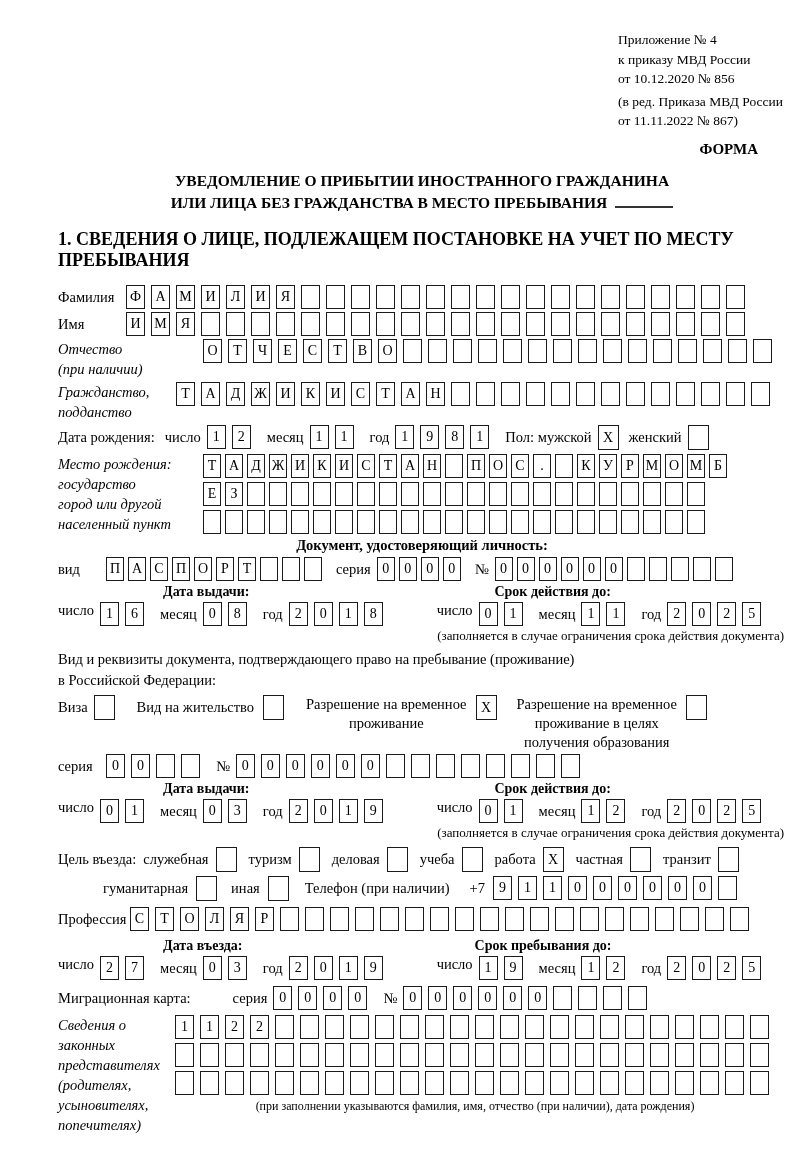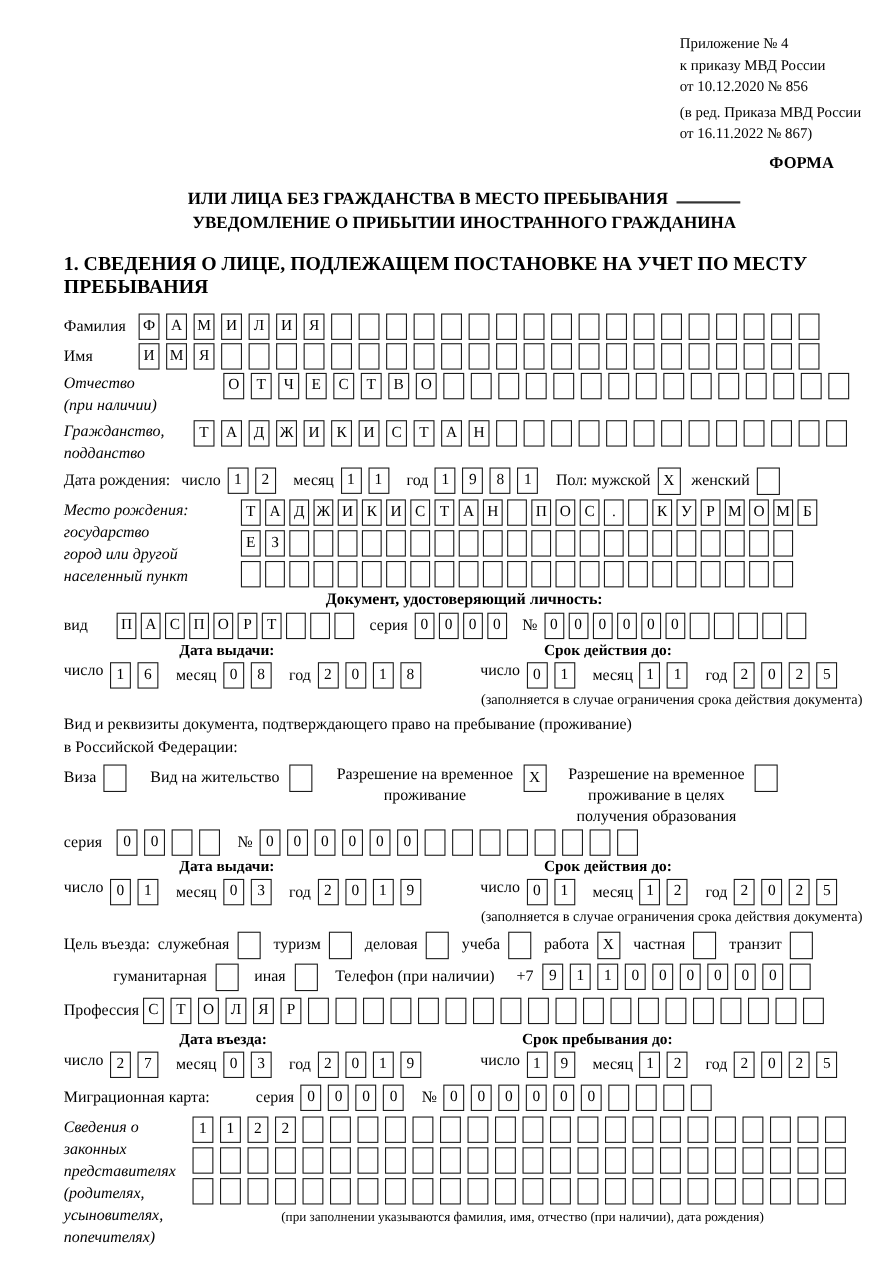--- a/index.html
+++ b/index.html
@@ -60,27 +60,27 @@
 </head>
 <body>
 
 <div class="page">
 
   <div class="appendix">
     <div>Приложение № 4</div>
     <div>к приказу МВД России</div>
     <div>от 10.12.2020 № 856</div>
     <div class="rev">(в ред. Приказа МВД России</div>
-    <div>от 16.11.2022 № 867)</div>
+    <div>от 11.11.2022 № 867)</div>
   </div>
   <div class="forma">ФОРМА</div>
 
   <div class="title">
+    <div>УВЕДОМЛЕНИЕ О ПРИБЫТИИ ИНОСТРАННОГО ГРАЖДАНИНА</div>
     <div><span>ИЛИ ЛИЦА БЕЗ ГРАЖДАНСТВА В МЕСТО ПРЕБЫВАНИЯ</span><span class="blank-line"></span></div>
-    <div>УВЕДОМЛЕНИЕ О ПРИБЫТИИ ИНОСТРАННОГО ГРАЖДАНИНА</div>
   </div>
 
   <div class="sec-heading">1. СВЕДЕНИЯ О ЛИЦЕ, ПОДЛЕЖАЩЕМ ПОСТАНОВКЕ НА УЧЕТ ПО МЕСТУ ПРЕБЫВАНИЯ</div>
 
   <div class="frow" style="margin-top:14px;">
     <span class="lbl w68">Фамилия</span>
     <span class="cells"><span class="cell">Ф</span><span class="cell">А</span><span class="cell">М</span><span class="cell">И</span><span class="cell">Л</span><span class="cell">И</span><span class="cell">Я</span><span class="cell"></span><span class="cell"></span><span class="cell"></span><span class="cell"></span><span class="cell"></span><span class="cell"></span><span class="cell"></span><span class="cell"></span><span class="cell"></span><span class="cell"></span><span class="cell"></span><span class="cell"></span><span class="cell"></span><span class="cell"></span><span class="cell"></span><span class="cell"></span><span class="cell"></span><span class="cell"></span></span>
   </div>
 
   <div class="frow">
@@ -111,21 +111,21 @@
     <span class="ml">месяц</span>
     <span class="cells"><span class="cell">1</span><span class="cell">1</span></span>
     <span class="ml">год</span>
     <span class="cells"><span class="cell">1</span><span class="cell">9</span><span class="cell">8</span><span class="cell">1</span></span>
     <span class="ml">Пол: мужской</span>
     <span class="cb">X</span>
     <span class="ml">женский</span>
     <span class="cb"></span>
   </div>
 
-  <div class="frow tight" style="margin-top:4px;gap:16px;">
+  <div class="frow tight" style="margin-top:4px;">
     <span class="lbl w145 multiline">
       <span>Место рождения:</span><br>
       <span>государство</span><br>
       <span>город или другой</span><br>
       <span>населенный пункт</span>
     </span>
     <span class="boxcol">
       <div class="brow"><span class="cells"><span class="cell">Т</span><span class="cell">А</span><span class="cell">Д</span><span class="cell">Ж</span><span class="cell">И</span><span class="cell">К</span><span class="cell">И</span><span class="cell">С</span><span class="cell">Т</span><span class="cell">А</span><span class="cell">Н</span><span class="cell"> </span><span class="cell">П</span><span class="cell">О</span><span class="cell">С</span><span class="cell">.</span><span class="cell"> </span><span class="cell">К</span><span class="cell">У</span><span class="cell">Р</span><span class="cell">М</span><span class="cell">О</span><span class="cell">М</span><span class="cell">Б</span></span></div>
       <div class="brow"><span class="cells"><span class="cell">Е</span><span class="cell">З</span><span class="cell"></span><span class="cell"></span><span class="cell"></span><span class="cell"></span><span class="cell"></span><span class="cell"></span><span class="cell"></span><span class="cell"></span><span class="cell"></span><span class="cell"></span><span class="cell"></span><span class="cell"></span><span class="cell"></span><span class="cell"></span><span class="cell"></span><span class="cell"></span><span class="cell"></span><span class="cell"></span><span class="cell"></span><span class="cell"></span><span class="cell"></span></span></div>
       <div><span class="cells"><span class="cell"></span><span class="cell"></span><span class="cell"></span><span class="cell"></span><span class="cell"></span><span class="cell"></span><span class="cell"></span><span class="cell"></span><span class="cell"></span><span class="cell"></span><span class="cell"></span><span class="cell"></span><span class="cell"></span><span class="cell"></span><span class="cell"></span><span class="cell"></span><span class="cell"></span><span class="cell"></span><span class="cell"></span><span class="cell"></span><span class="cell"></span><span class="cell"></span><span class="cell"></span></span></div>

